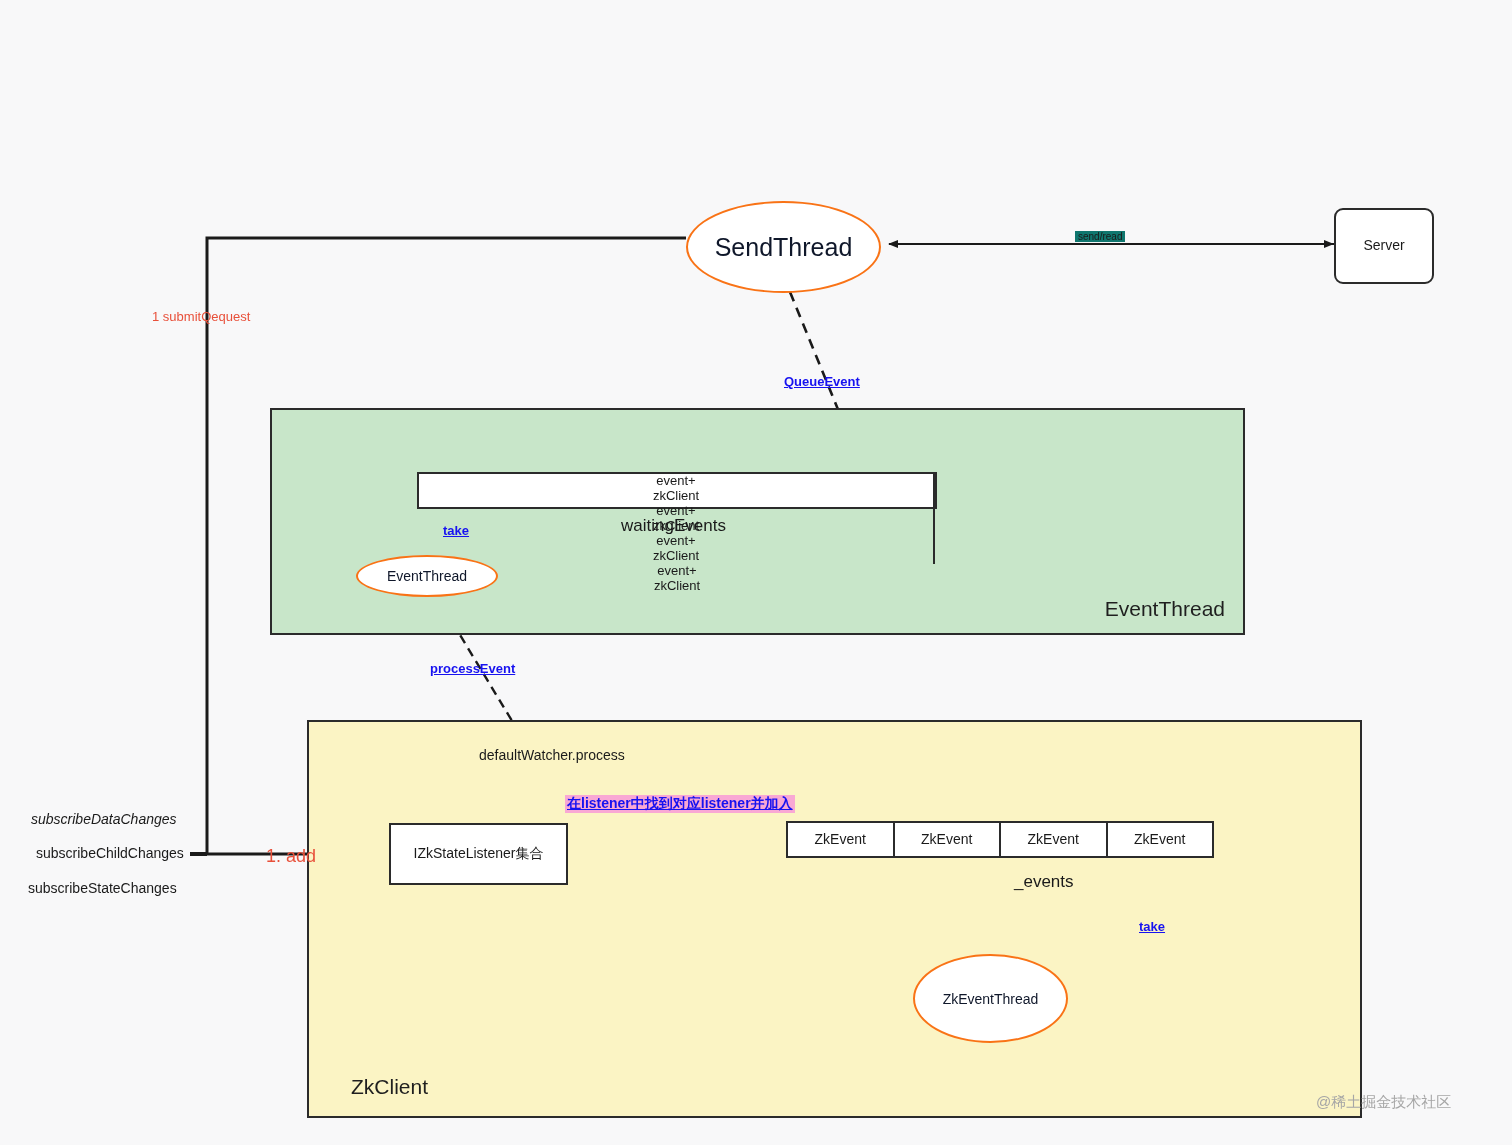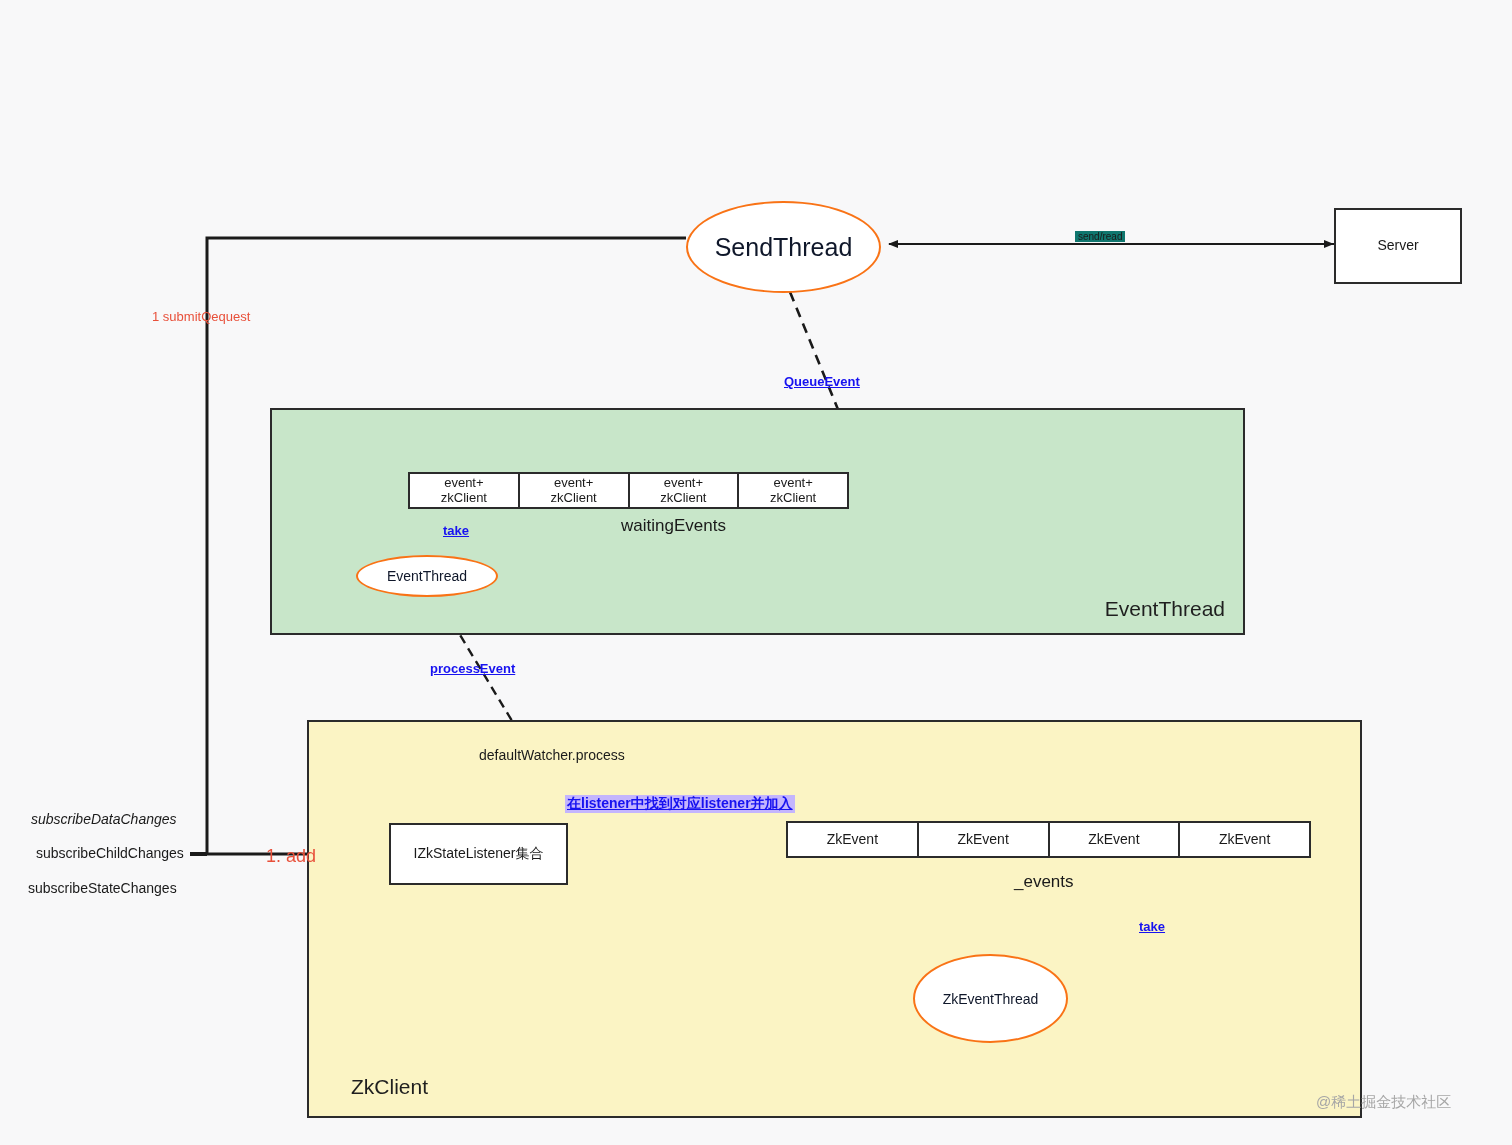--- a/index.html
+++ b/index.html
@@ -89,46 +89,46 @@
     display: flex;
     align-items: center;
     justify-content: center;
     box-sizing: border-box;
     color: #1a1a1a;
     text-align: center;
     line-height: 1.28;
   }
   .box-server {
     left: 1334px; top: 208px;
-    width: 128px; height: 76px;
-    border-radius: 0;
+    width: 100px; height: 76px;
+    border-radius: 9px;
     font-size: 14px;
   }
   .box-listener {
     left: 383px; top: 823px;
     width: 179px; height: 62px;
     font-size: 14px;
     margin-left: 6px;
   }
 
   
   .queue {
     position: absolute;
     display: flex;
     border: 2px solid #2b2b2b;
     box-sizing: border-box;
     background: #ffffff;
   }
   .queue-waiting {
-    left: 408px; top: 472px;
-    width: 441px; height: 37px;
+    left: 417px; top: 472px;
+    width: 520px; height: 37px; flex-direction: column;
   }
   .queue-events {
     left: 786px; top: 821px;
-    width: 525px; height: 37px;
+    width: 428px; height: 37px;
   }
   .queue .cell {
     flex: 1 1 0;
     display: flex;
     align-items: center;
     justify-content: center;
     text-align: center;
     font-size: 13px;
     color: #1a1a1a;
     border-right: 2px solid #2b2b2b;
@@ -156,21 +156,21 @@
   }
   .lbl-blue { color: #1712f0; font-weight: bold; text-decoration: underline; }
   .lbl-red  { color: #e8503a; }
 
   .lbl-sendread   { left: 1075px; top: 231px; font-size: 10px; background:#0f766e; padding:0 3px;}
   .lbl-submit     { left: 152px;  top: 309px; font-size: 13px; }
   .lbl-queueevent { left: 784px;  top: 374px; font-size: 13px; }
   .lbl-take1      { left: 441px;  top: 523px; font-size: 13px; background: #c8e6c9; padding: 0 2px;}
   .lbl-processevt { left: 430px;  top: 661px; font-size: 13px; }
   .lbl-defwatcher { left: 479px;  top: 747px; font-size: 14px; }
-  .lbl-findlist   { left: 565px;  top: 795px; font-size: 14px; background:#c4b5fd; padding:0 2px;}
+  .lbl-findlist   { left: 565px;  top: 795px; font-size: 14px; background:#f9a8d4; padding:0 2px;}
   .lbl-take2      { left: 1137px; top: 919px; font-size: 13px; background: #fbf4c4; padding: 0 2px;}
   .lbl-add        { left: 266px;  top: 846px; font-size: 18px; }
   .lbl-subdata    { left: 31px;   top: 811px; font-size: 14px; font-style: italic; }
   .lbl-subchild   { left: 36px;   top: 845px; font-size: 14px; }
   .lbl-substate   { left: 28px;   top: 880px; font-size: 14px; }
 
   .watermark {
     position: absolute;
     left: 1316px; top: 1093px;
     font-size: 15px;

